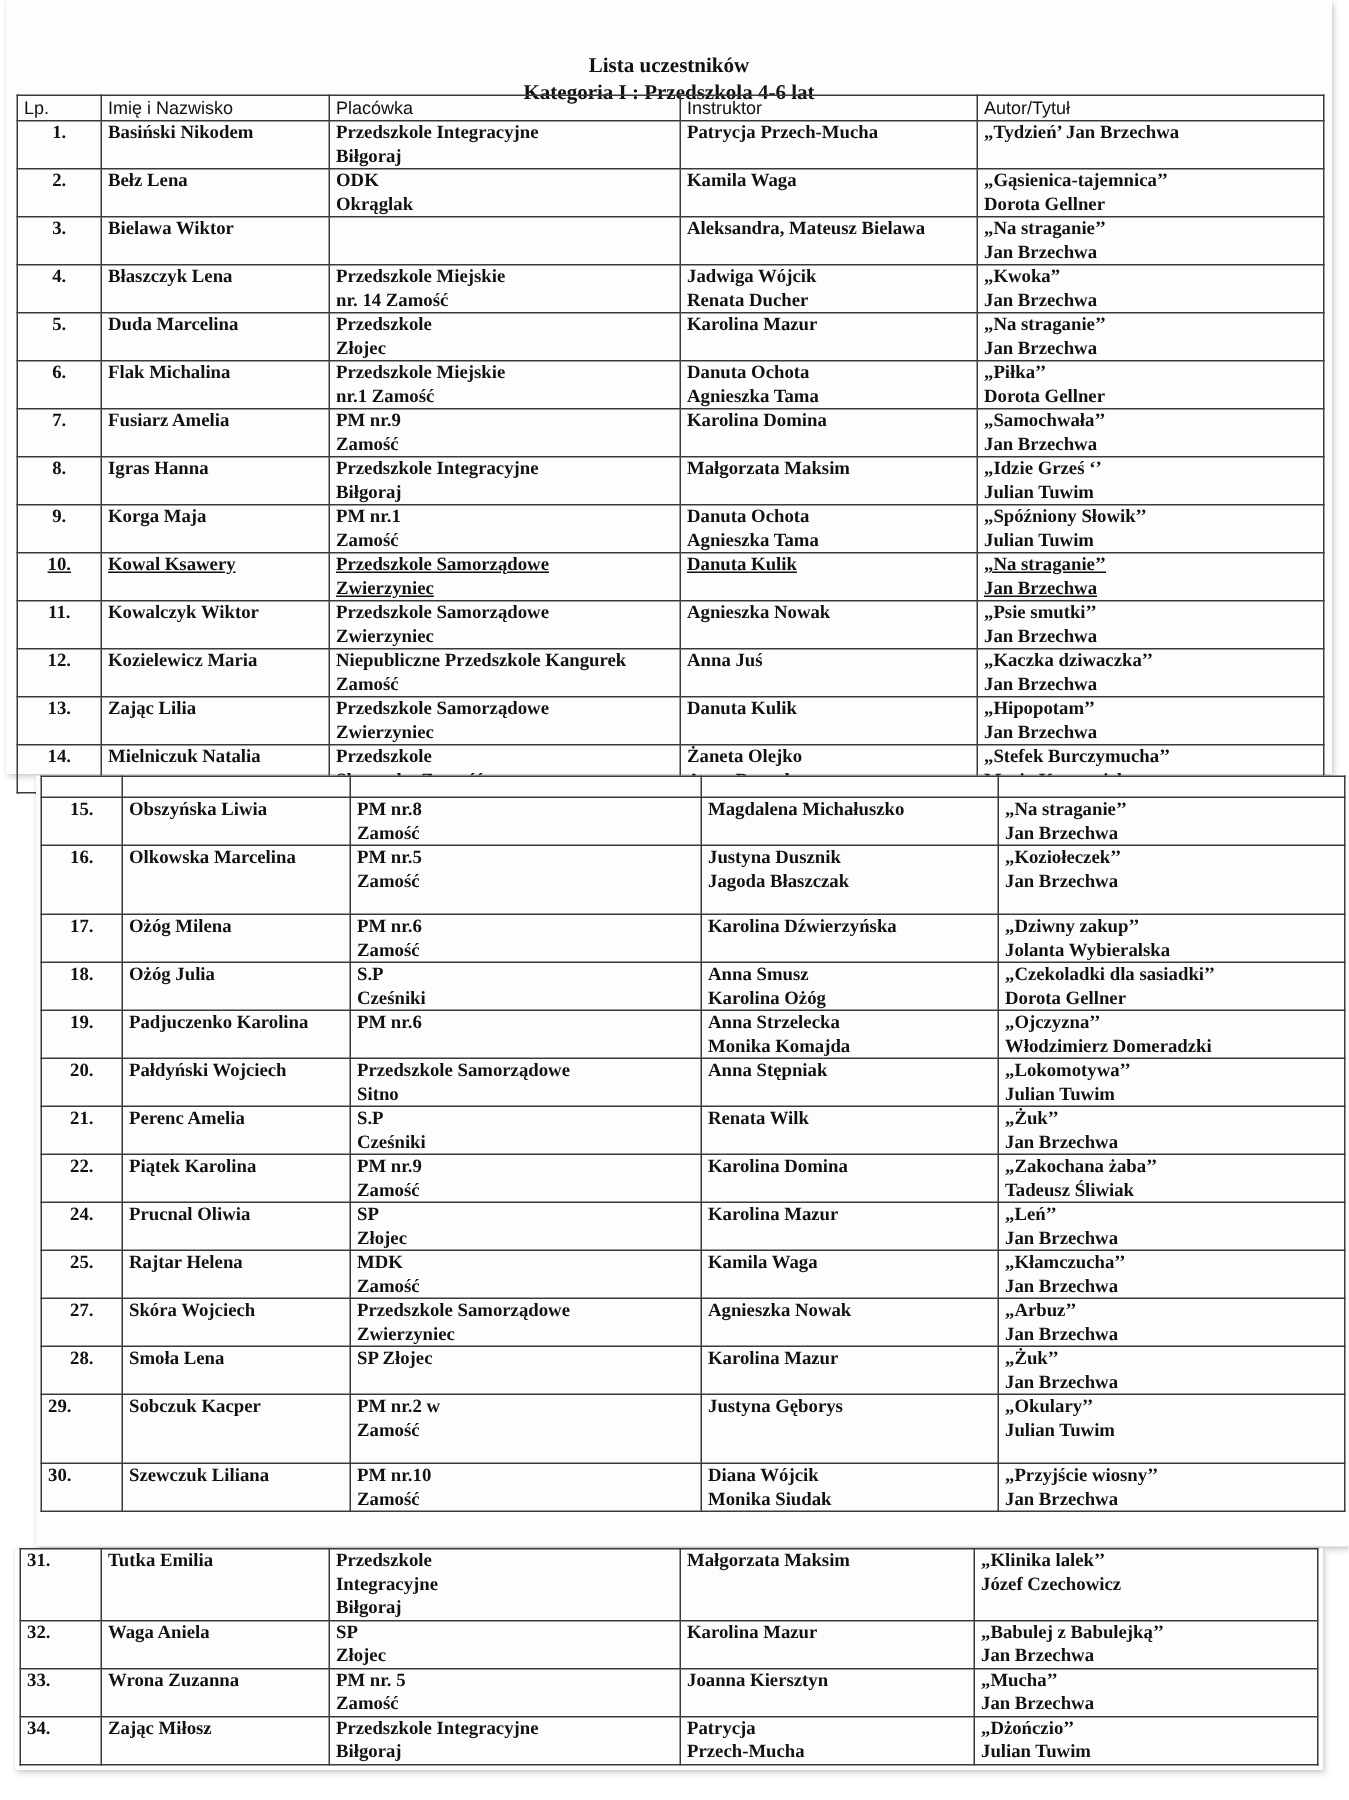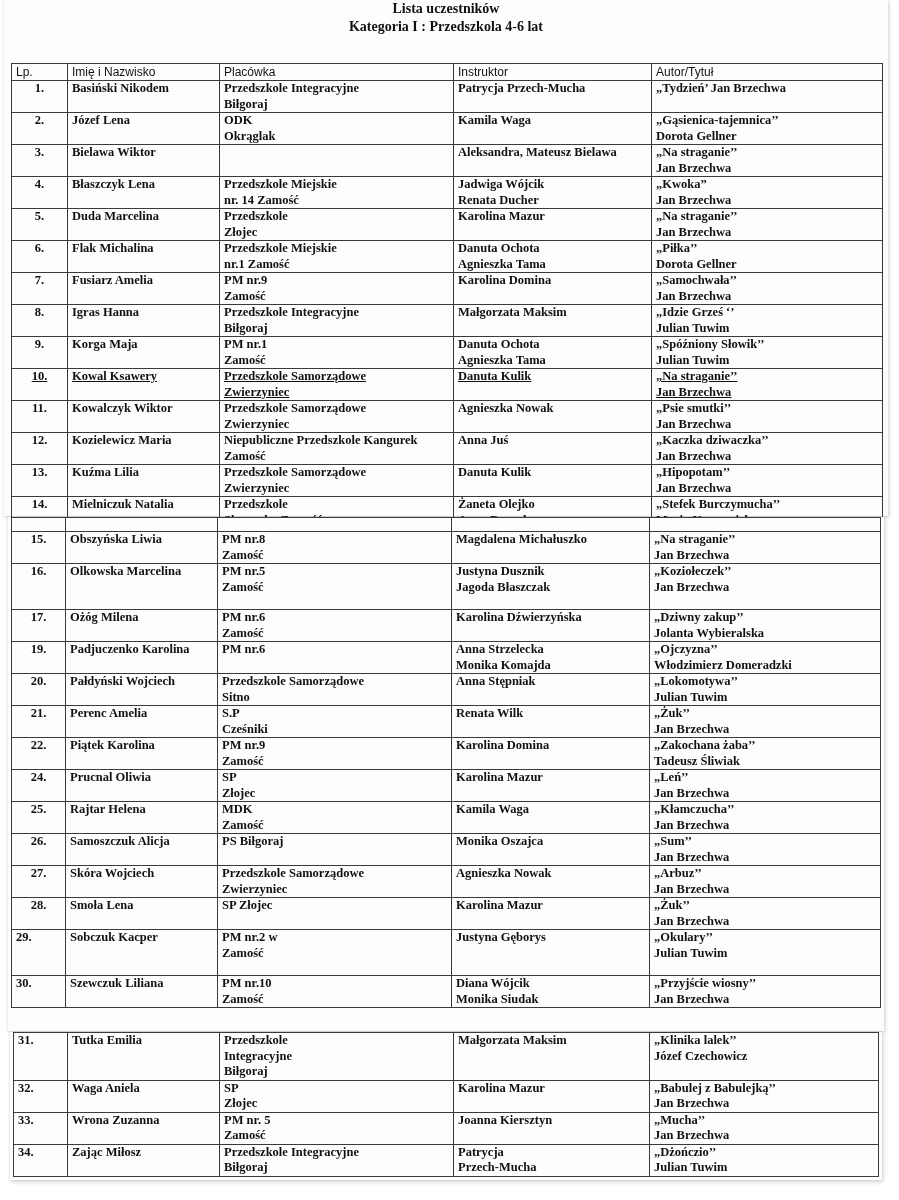--- a/index.html
+++ b/index.html
@@ -9,24 +9,24 @@
     font-family: "Liberation Serif", "DejaVu Serif", serif;
     color: #111;
     position: relative;
   }
   .panel {
     position: absolute;
     background: #fdfdfb;
     box-shadow: 1px 2px 4px rgba(0,0,0,0.18), 0 0 2px rgba(0,0,0,0.08);
   }
   #panel-1 { left: 4px; top: 0; width: 884px; height: 516px; }
-  #panel-2 { left: 8px; top: 517px; width: 876px; height: 514px; }
+  #panel-2 { left: 24px; top: 517px; width: 876px; height: 514px; }
   #panel-3 { left: 10px; top: 1032px; width: 872px; height: 148px; }
 
-  .doc-header { text-align: center; font-weight: bold; font-size: 14px; line-height: 18px; padding-top: 0px; }
+  .doc-header { text-align: center; font-weight: bold; font-size: 14px; line-height: 18px; padding-top: 0px; margin-top: 36px; }
   .doc-header div { height: 18px; }
 
   table.t {
     position: absolute;
     border-collapse: collapse;
     table-layout: fixed;
     font-weight: bold;
     font-size: 12.5px;
     line-height: 15.5px;
   }
@@ -83,21 +83,21 @@
           </td>
           <td>
             <span class="line">Patrycja Przech-Mucha</span>
           </td>
           <td>
             <span class="line">„Tydzień’ Jan Brzechwa</span>
           </td>
         </tr>
         <tr style="height: 31px;">
           <td class="lp">2.</td>
-          <td>Józef Lena</td>
+          <td>Bełz Lena</td>
           <td>
             <span class="line">ODK</span>
             <span class="line">Okrąglak</span>
           </td>
           <td>
             <span class="line">Kamila Waga</span>
           </td>
           <td>
             <span class="line">„Gąsienica-tajemnica’’</span>
             <span class="line">Dorota Gellner</span>
@@ -248,21 +248,21 @@
           <td>
             <span class="line">Anna Juś</span>
           </td>
           <td>
             <span class="line">„Kaczka dziwaczka’’</span>
             <span class="line">Jan Brzechwa</span>
           </td>
         </tr>
         <tr style="height: 31px;">
           <td class="lp">13.</td>
-          <td>Kuźma Lilia</td>
+          <td>Zając Lilia</td>
           <td>
             <span class="line">Przedszkole Samorządowe</span>
             <span class="line">Zwierzyniec</span>
           </td>
           <td>
             <span class="line">Danuta Kulik</span>
           </td>
           <td>
             <span class="line">„Hipopotam’’</span>
             <span class="line">Jan Brzechwa</span>
@@ -345,20 +345,36 @@
           </td>
           <td>
             <span class="line">Karolina Dźwierzyńska</span>
           </td>
           <td>
             <span class="line">„Dziwny zakup’’</span>
             <span class="line">Jolanta Wybieralska</span>
           </td>
         </tr>
         <tr style="height: 31px;">
+          <td class="lp">18.</td>
+          <td>Ożóg Julia</td>
+          <td>
+            <span class="line">S.P</span>
+            <span class="line">Cześniki</span>
+          </td>
+          <td>
+            <span class="line">Anna Smusz</span>
+            <span class="line">Karolina Ożóg</span>
+          </td>
+          <td>
+            <span class="line">„Czekoladki dla sasiadki’’</span>
+            <span class="line">Dorota Gellner</span>
+          </td>
+        </tr>
+        <tr style="height: 31px;">
           <td class="lp">19.</td>
           <td>Padjuczenko Karolina</td>
           <td>
             <span class="line">PM nr.6</span>
           </td>
           <td>
             <span class="line">Anna Strzelecka</span>
             <span class="line">Monika Komajda</span>
           </td>
           <td>
@@ -431,34 +447,20 @@
           <td>Rajtar Helena</td>
           <td>
             <span class="line">MDK</span>
             <span class="line">Zamość</span>
           </td>
           <td>
             <span class="line">Kamila Waga</span>
           </td>
           <td>
             <span class="line">„Kłamczucha’’</span>
-            <span class="line">Jan Brzechwa</span>
-          </td>
-        </tr>
-        <tr style="height: 31px;">
-          <td class="lp">26.</td>
-          <td>Samoszczuk Alicja</td>
-          <td>
-            <span class="line">PS Biłgoraj</span>
-          </td>
-          <td>
-            <span class="line">Monika Oszajca</span>
-          </td>
-          <td>
-            <span class="line">„Sum’’</span>
             <span class="line">Jan Brzechwa</span>
           </td>
         </tr>
         <tr style="height: 31px;">
           <td class="lp">27.</td>
           <td>Skóra Wojciech</td>
           <td>
             <span class="line">Przedszkole Samorządowe</span>
             <span class="line">Zwierzyniec</span>
           </td>

